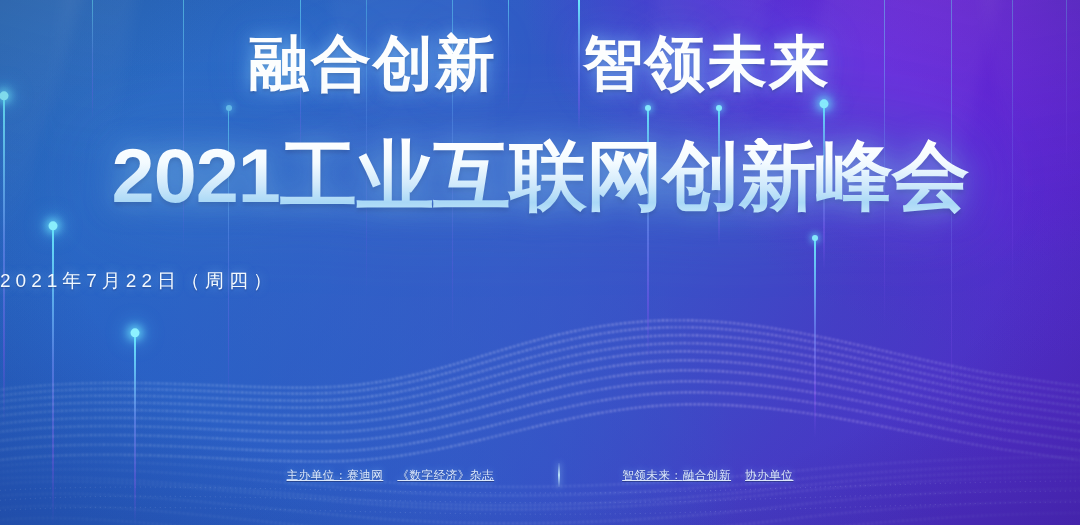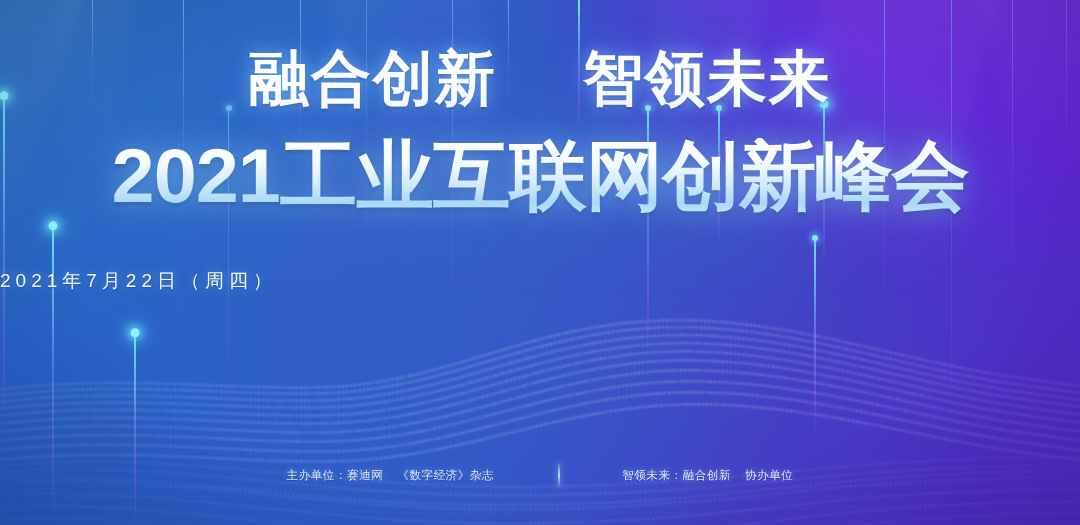--- a/index.html
+++ b/index.html
@@ -59,21 +59,20 @@
     position:absolute; left:0; right:0; top:34px;
     text-align:center;
     font-family:"Liberation Serif", serif;
     font-weight:700;
     font-size:60px;
     line-height:1;
     color:#fdfefe;
     letter-spacing:2px;
     text-shadow:0 0 16px rgba(150,220,255,.55), 0 0 42px rgba(90,170,255,.40), 0 2px 3px rgba(20,30,90,.35);
     white-space:nowrap;
-    margin-top:15px;
   }
   .tagline .gap{ display:inline-block; width:86px; }
 
   .maintitle{
     position:absolute; left:0; right:0; top:138px;
     text-align:center;
     font-family:"Liberation Sans", sans-serif;
     font-weight:700;
     font-size:76px;
     line-height:1;
@@ -102,20 +101,21 @@
   .footer{
     position:absolute; left:0; right:0; bottom:38px;
     display:flex; align-items:center; justify-content:center;
     gap:0;
     color:#e6f1ff;
     font-size:11.5px;
     letter-spacing:.6px;
     font-family:"Liberation Sans", sans-serif;
     text-shadow:0 0 7px rgba(140,200,255,.6), 0 1px 1px rgba(15,25,80,.5);
     opacity:.95;
+    text-decoration:underline;
   }
   .footer .host{ padding-right:64px; }
   .footer .co{ padding-left:62px; }
   .footer .sep{
     width:2px; height:24px;
     background:linear-gradient(to bottom, rgba(190,230,255,.15), rgba(200,240,255,.95), rgba(190,230,255,.15));
     box-shadow:0 0 6px rgba(170,225,255,.7);
     flex:0 0 auto;
   }
   .footer .gapw{ display:inline-block; width:14px; }

